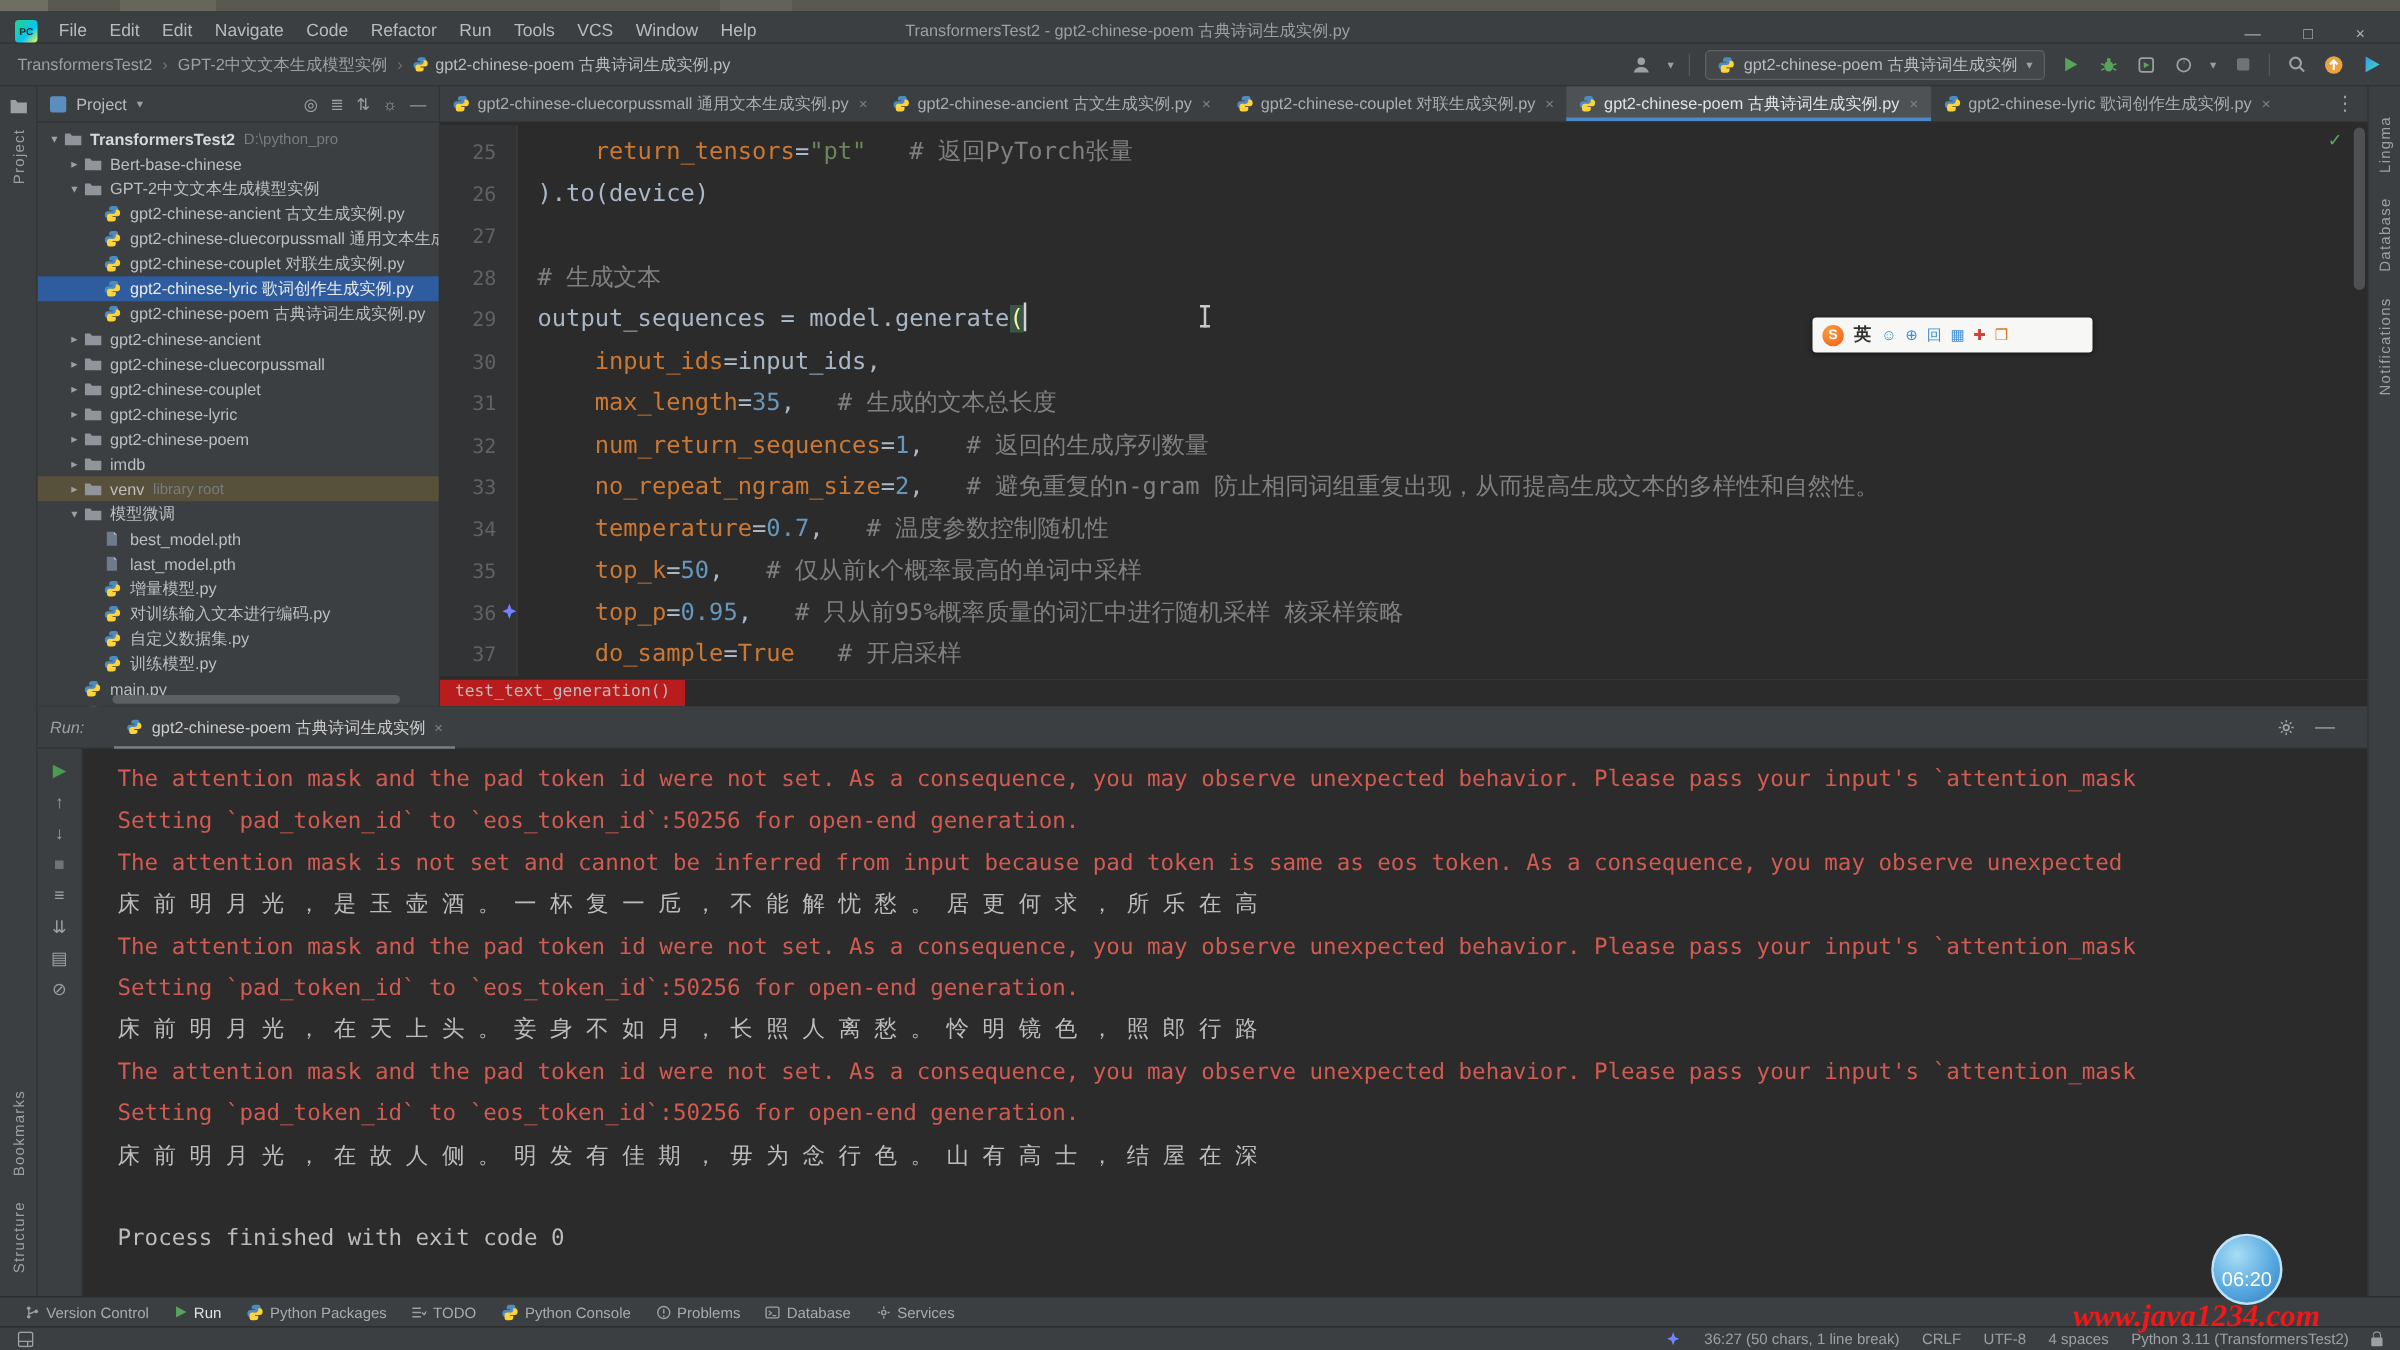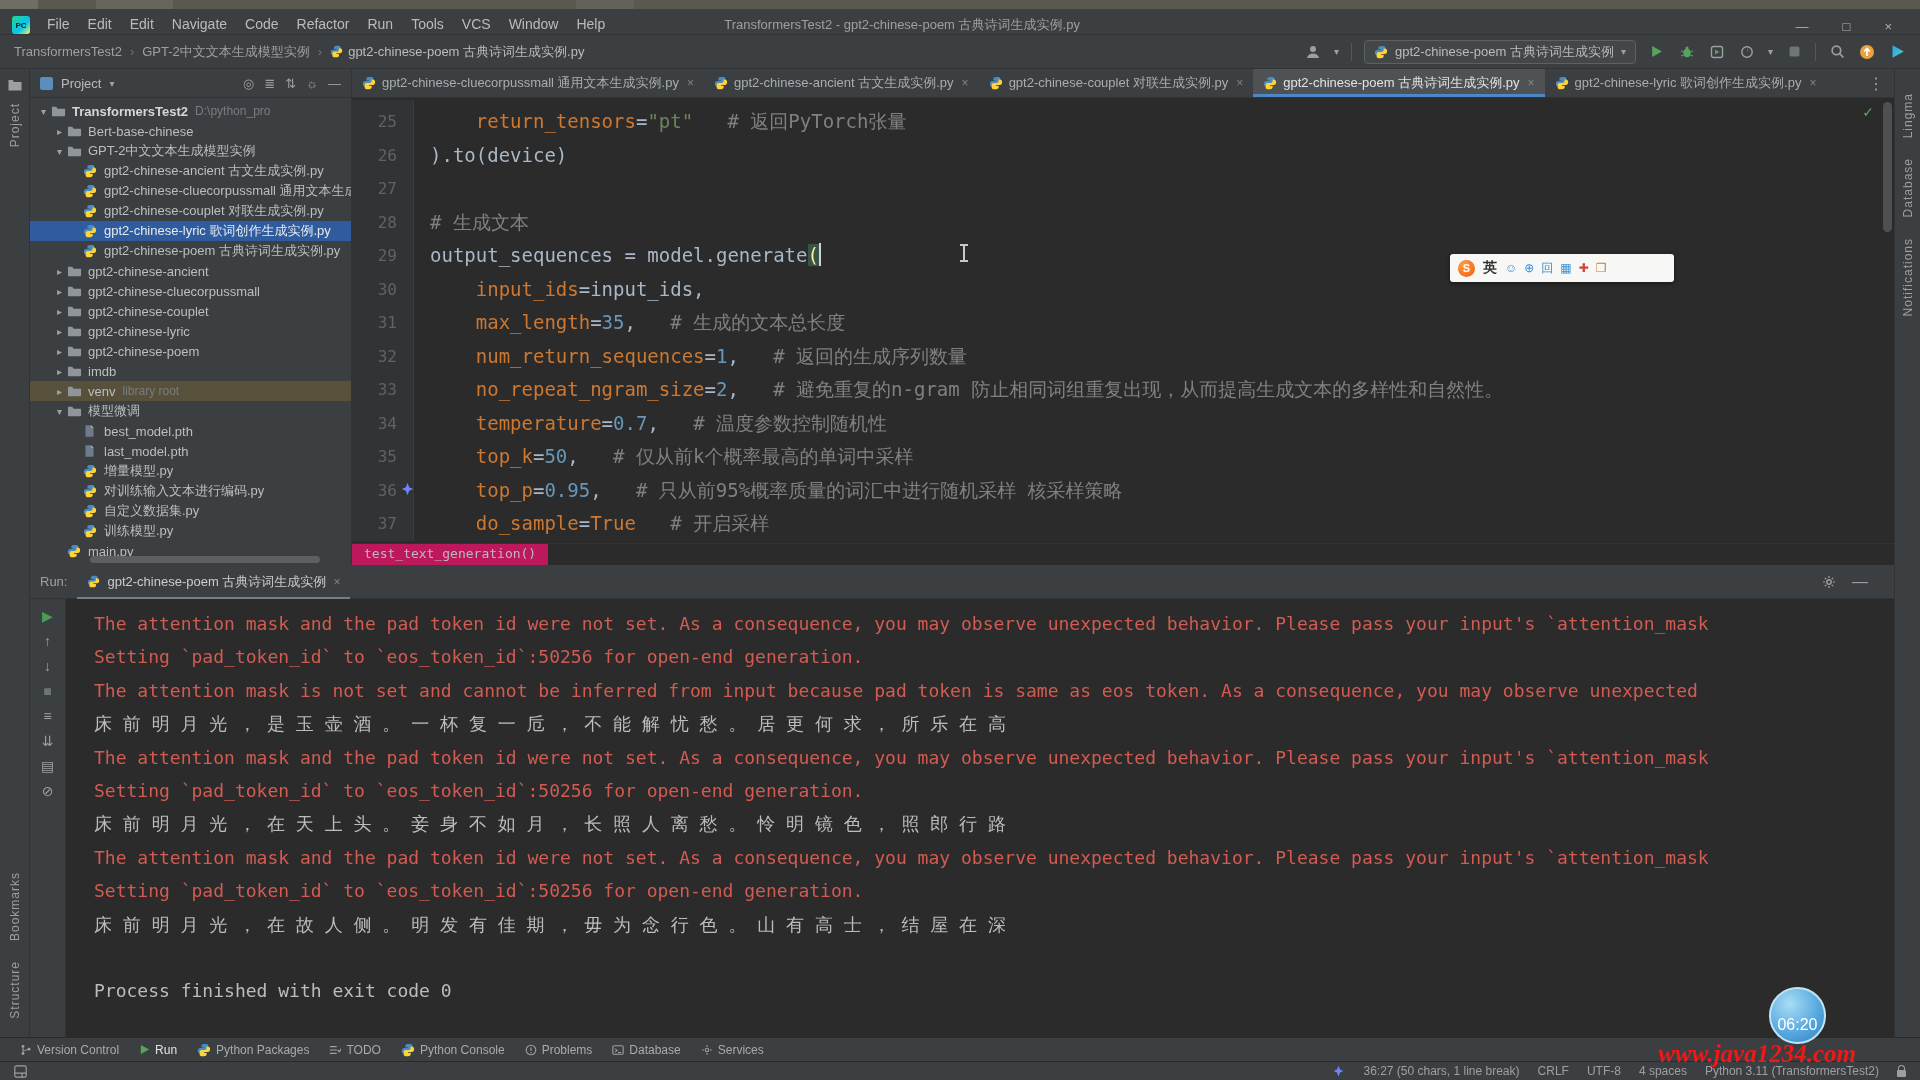--- a/index.html
+++ b/index.html
@@ -66,38 +66,38 @@
   .gutter .g { height:33.5px; line-height:33.5px; text-align:right; padding-right:16px; position:relative; }
   .gutter .g .aistar { position:absolute; right:-2px; top:8px; }
   .codelines { flex:1; padding:5px 0 0 16px; font-family:"DejaVu Sans Mono",monospace; font-size:19px;
                line-height:33.5px; white-space:pre; color:#a9b7c6; overflow:hidden; }
   .cl { height:33.5px; }
   .pl { color:#a9b7c6; } .arg { color:#cc7832; } .kw { color:#cc7832; }
   .num { color:#6897bb; } .str { color:#6a8759; } .com { color:#808080; }
   .brace { background:rgba(70,120,100,.55); color:#ffef98; }
   .caret { display:inline-block; width:2px; height:23px; background:#d4d4d4; vertical-align:-4px; }
   .hintrow { height:22px; background:#2b2b2b; display:flex; border-top:1px solid #313335; }
-  .hintchip { background:#be185d; color:#bbbbbb; font-family:"DejaVu Sans Mono",monospace; font-size:13px; padding:2px 12px; }
+  .hintchip { background:#b91c1c; color:#bbbbbb; font-family:"DejaVu Sans Mono",monospace; font-size:13px; padding:2px 12px; }
   .inspectok { position:absolute; top:6px; right:20px; color:#5ca85c; font-size:14px; }
   .vthumb { position:absolute; top:4px; right:2px; width:9px; height:130px; background:#4e5052; border-radius:5px; }
   .ibeam { position:absolute; left:611px; top:146px; width:2px; height:18px; background:#c9c9c9; }
   .ibeam:before, .ibeam:after { content:""; position:absolute; left:-3px; width:8px; height:2px; background:#c9c9c9; }
   .ibeam:after { bottom:0; }
   
   .imebar { position:absolute; left:1098px; top:156px; width:224px; height:28px; background:#f7f7f5; border-radius:3px;
             box-shadow:0 1px 4px rgba(0,0,0,.5); display:flex; align-items:center; gap:8px; padding:0 8px; }
   .imelogo { width:17px; height:17px; border-radius:50%; background:radial-gradient(circle at 35% 30%,#ff9c3f,#f25a10);
              color:#fff; font-weight:bold; font-size:11px; display:flex; align-items:center; justify-content:center; }
   .imelang { color:#333; font-size:14px; font-weight:bold; }
   .imeicons { display:flex; gap:7px; align-items:center; }
   .imeicons span { font-size:12px; }
   
   .runpanel { flex:1; display:flex; flex-direction:column; background:#2b2b2b; min-height:0; }
   .runheader { height:34px; background:#3c3f41; border-bottom:1px solid #313335; display:flex; align-items:center; padding:0 10px; }
-  .runlabel { color:#9da0a3; font-size:13px; margin-right:10px; }
+  .runlabel { color:#9da0a3; font-size:13px; margin-right:24px;font-style:italic; }
   .runtab { display:flex; align-items:center; gap:7px; height:34px; padding:0 10px; color:#cccccc; font-size:13px;
             box-shadow:inset 0 -2px 0 #7b7e80; }
   .runtab .x { color:#7f8487; font-size:12px; }
   .rh-right { margin-left:auto; display:flex; gap:16px; align-items:center; color:#9da0a3; padding-right:16px; }
   .consolewrap { flex:1; display:flex; min-height:0; }
   .ctoolbar { width:36px; background:#3c3f41; border-right:1px solid #313335; display:flex; flex-direction:column;
               align-items:center; padding-top:10px; gap:11px; }
   .ctoolbar span { font-size:14px; color:#9da0a3; line-height:1; }
   .console { flex:1; padding:8px 0 0 28px; font-family:"DejaVu Sans Mono",monospace; font-size:18px;
              line-height:33.4px; white-space:pre; overflow:hidden; }

